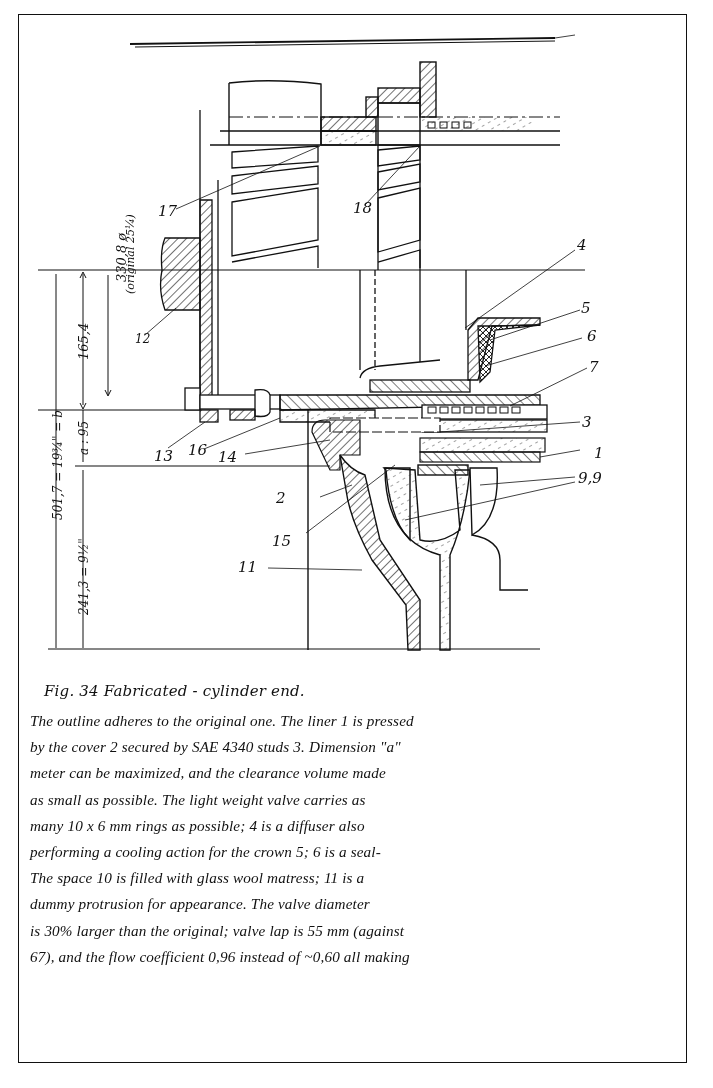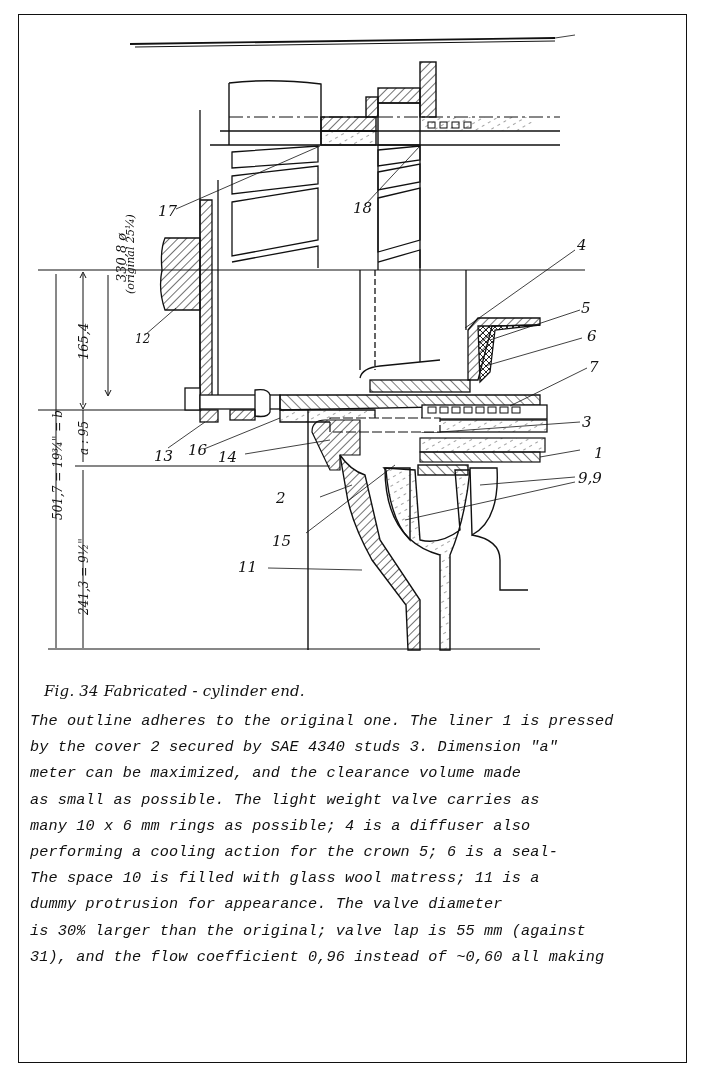--- a/index.html
+++ b/index.html
@@ -4,21 +4,21 @@
 <style>
   html, body { margin:0; padding:0; background:#ffffff; }
   body { width:713px; height:1088px; position:relative; overflow:hidden;
          font-family: "DejaVu Serif", serif; color:#111; }
   #sheet { position:absolute; left:0; top:0; width:713px; height:1088px; }
   #frame { position:absolute; left:18px; top:14px; width:669px; height:1049px;
            border:1.6px solid #111; box-sizing:border-box; }
   svg text { font-family: "DejaVu Serif", serif; font-style: italic; fill:#111; }
   #notes { position:absolute; left:30px; top:682px; width:655px; }
   .cap { font-family:"DejaVu Serif", serif; font-style:italic; font-size:15px; margin:0 0 8px 14px; letter-spacing:0.2px; }
-  .line { font-family:Liberation Mono, monospace; font-style:italic; font-size:15.2px;
+  .line { font-family:Liberation Serif, serif; font-style:italic; font-size:15.2px;
           line-height:26.2px; height:26.2px; white-space:nowrap; letter-spacing:0.15px; }
   #pagenum { position:absolute; left:664px; top:1065px; font-family:"DejaVu Serif", serif;
              font-style:italic; font-size:15px;margin-top:31px; }
 </style>
 </head>
 <body>
 
 <div id="sheet">
   <div id="frame"></div>
 
@@ -209,17 +209,17 @@
     <div class="cap">Fig. 34 Fabricated - cylinder end.</div>
     <div class="line">The outline adheres to the original one.      The liner 1 is pressed</div>
     <div class="line">by the cover 2 secured by SAE 4340 studs 3.    Dimension "a"</div>
     <div class="line">meter can be maximized, and the clearance volume made</div>
     <div class="line">as small as possible.     The light weight valve carries as</div>
     <div class="line">many 10 x 6 mm rings as possible;     4 is a diffuser also</div>
     <div class="line">performing a cooling action for the crown 5; 6 is a seal-</div>
     <div class="line">The space 10 is filled with glass wool matress; 11 is a</div>
     <div class="line">dummy protrusion for appearance.        The valve diameter</div>
     <div class="line">is 30% larger than the original; valve lap is 55 mm (against</div>
-    <div class="line">31), and the flow coefficient 0,96 instead of ~0,60 all making</div>
+    <div class="line">67), and the flow coefficient 0,96 instead of ~0,60 all making</div>
   </div>
 
   <div id="pagenum">7-34</div>
 </div>
 
 </body></html>

